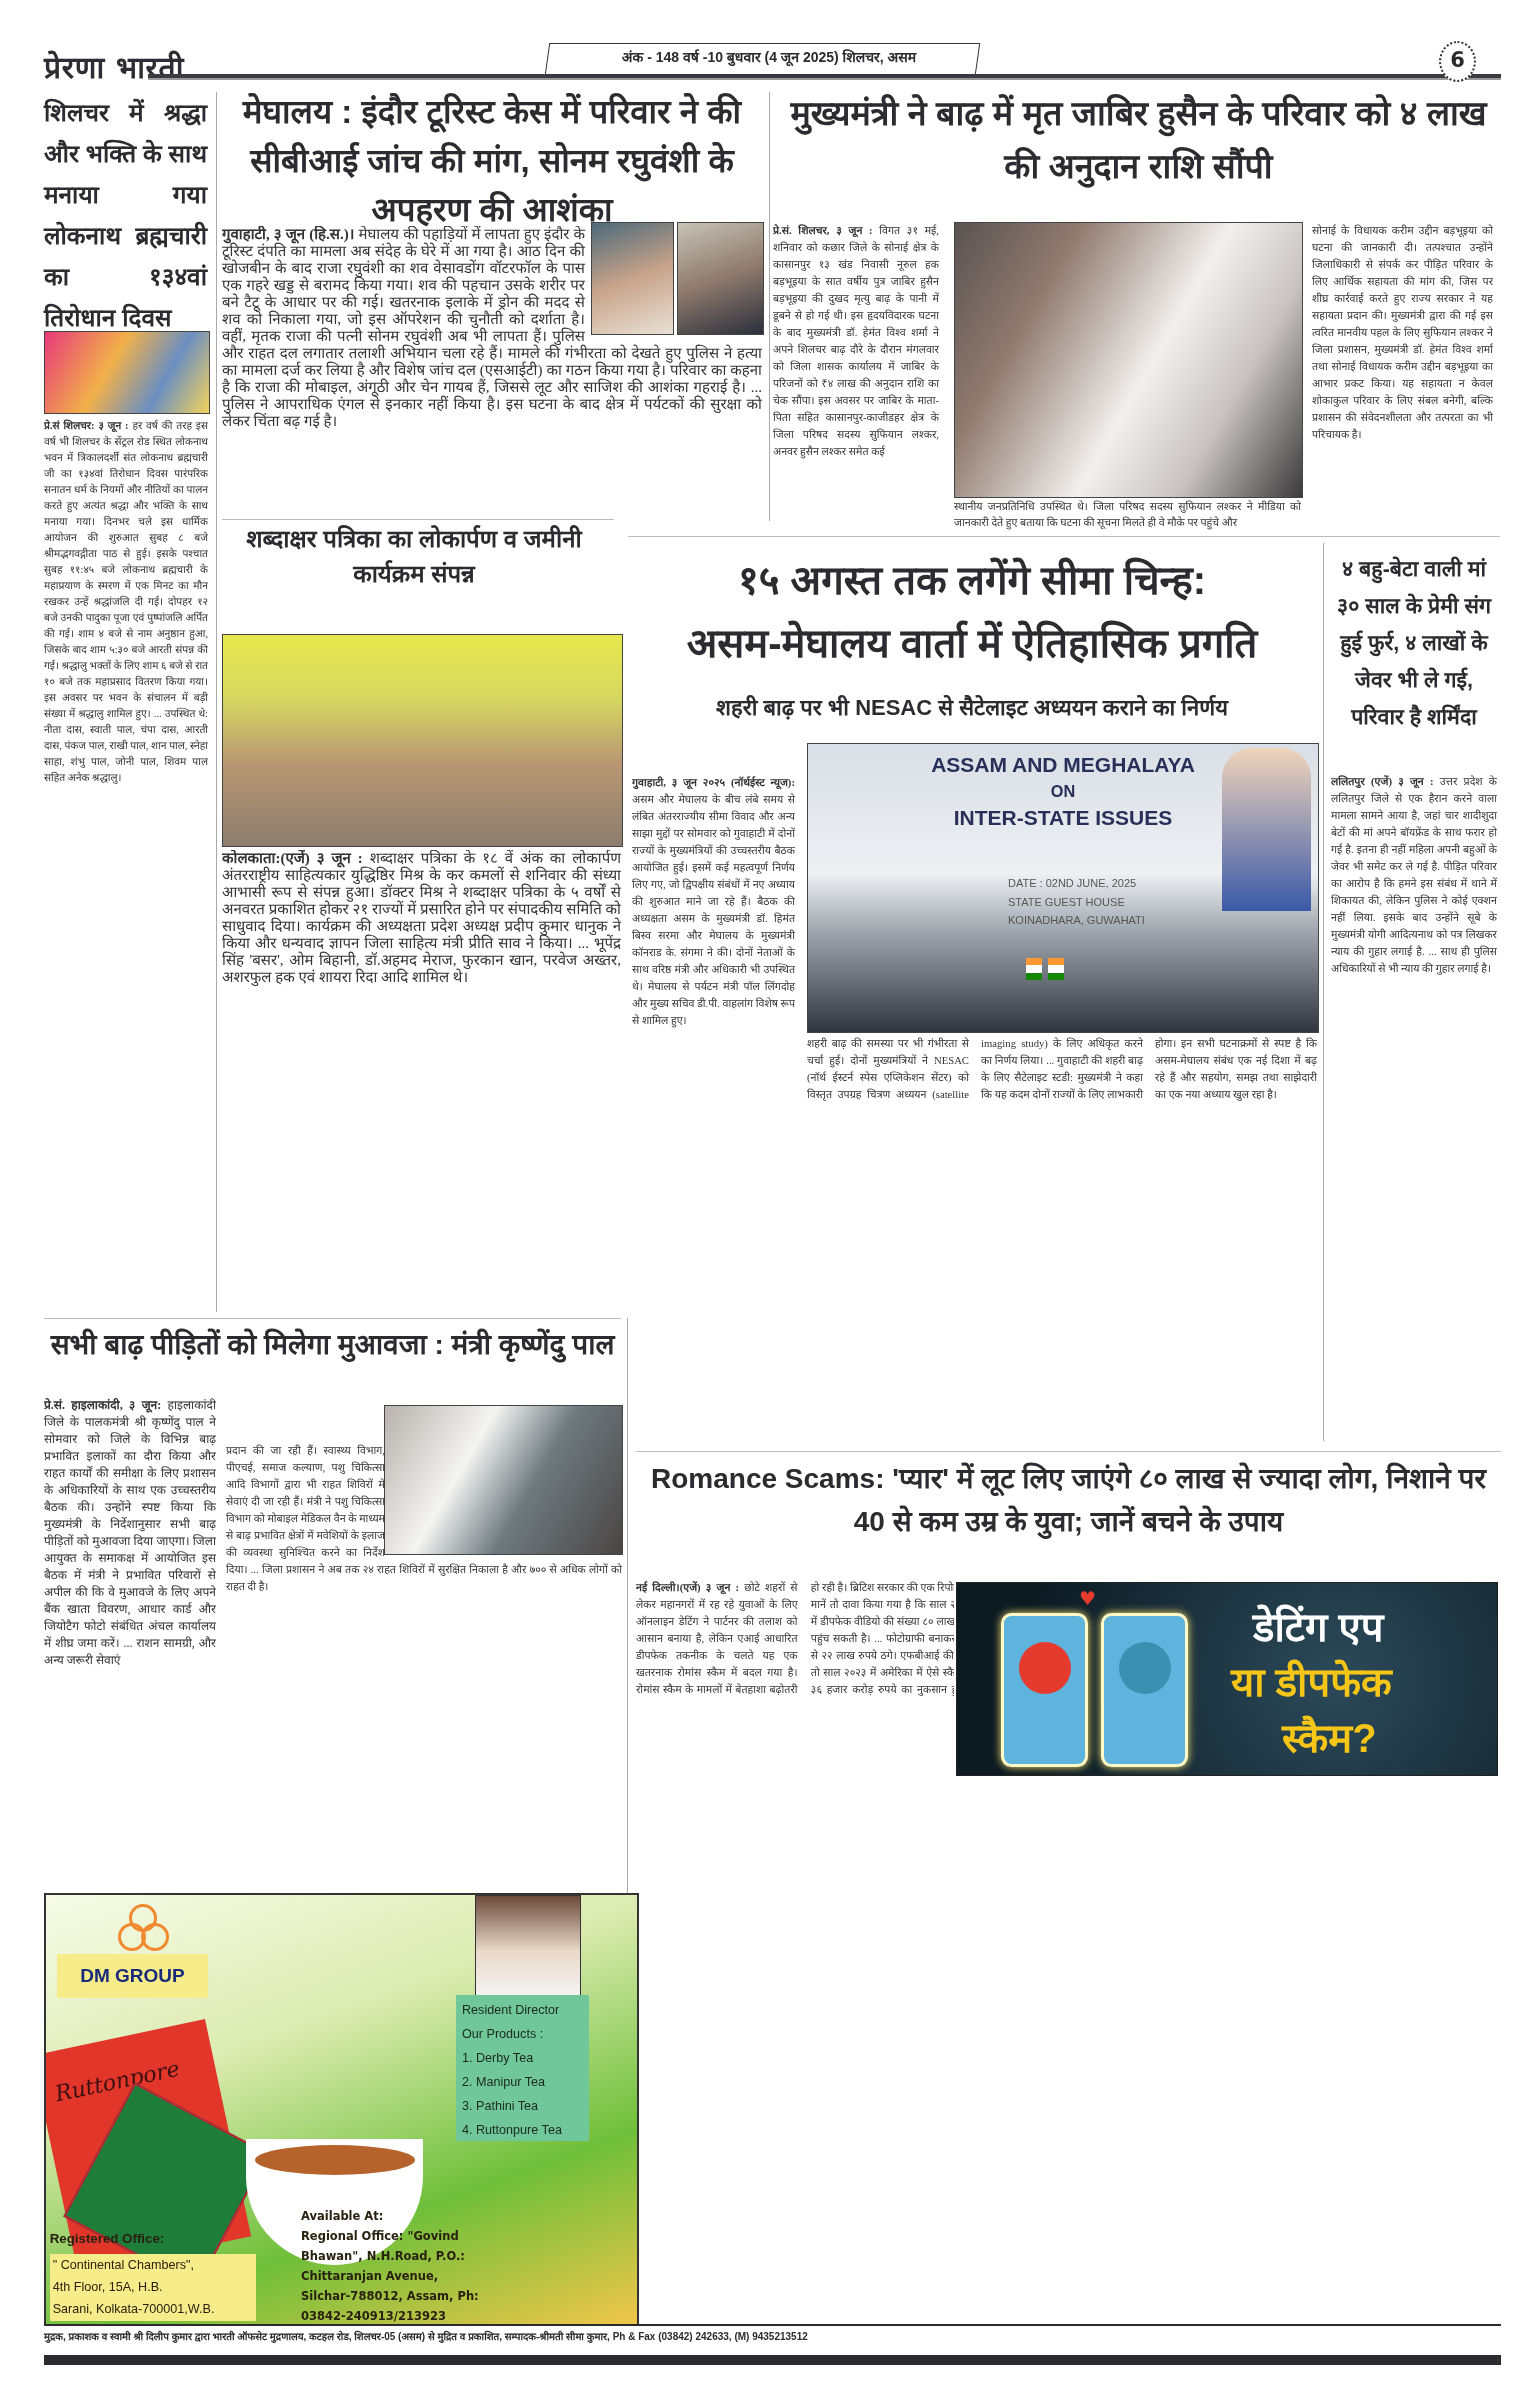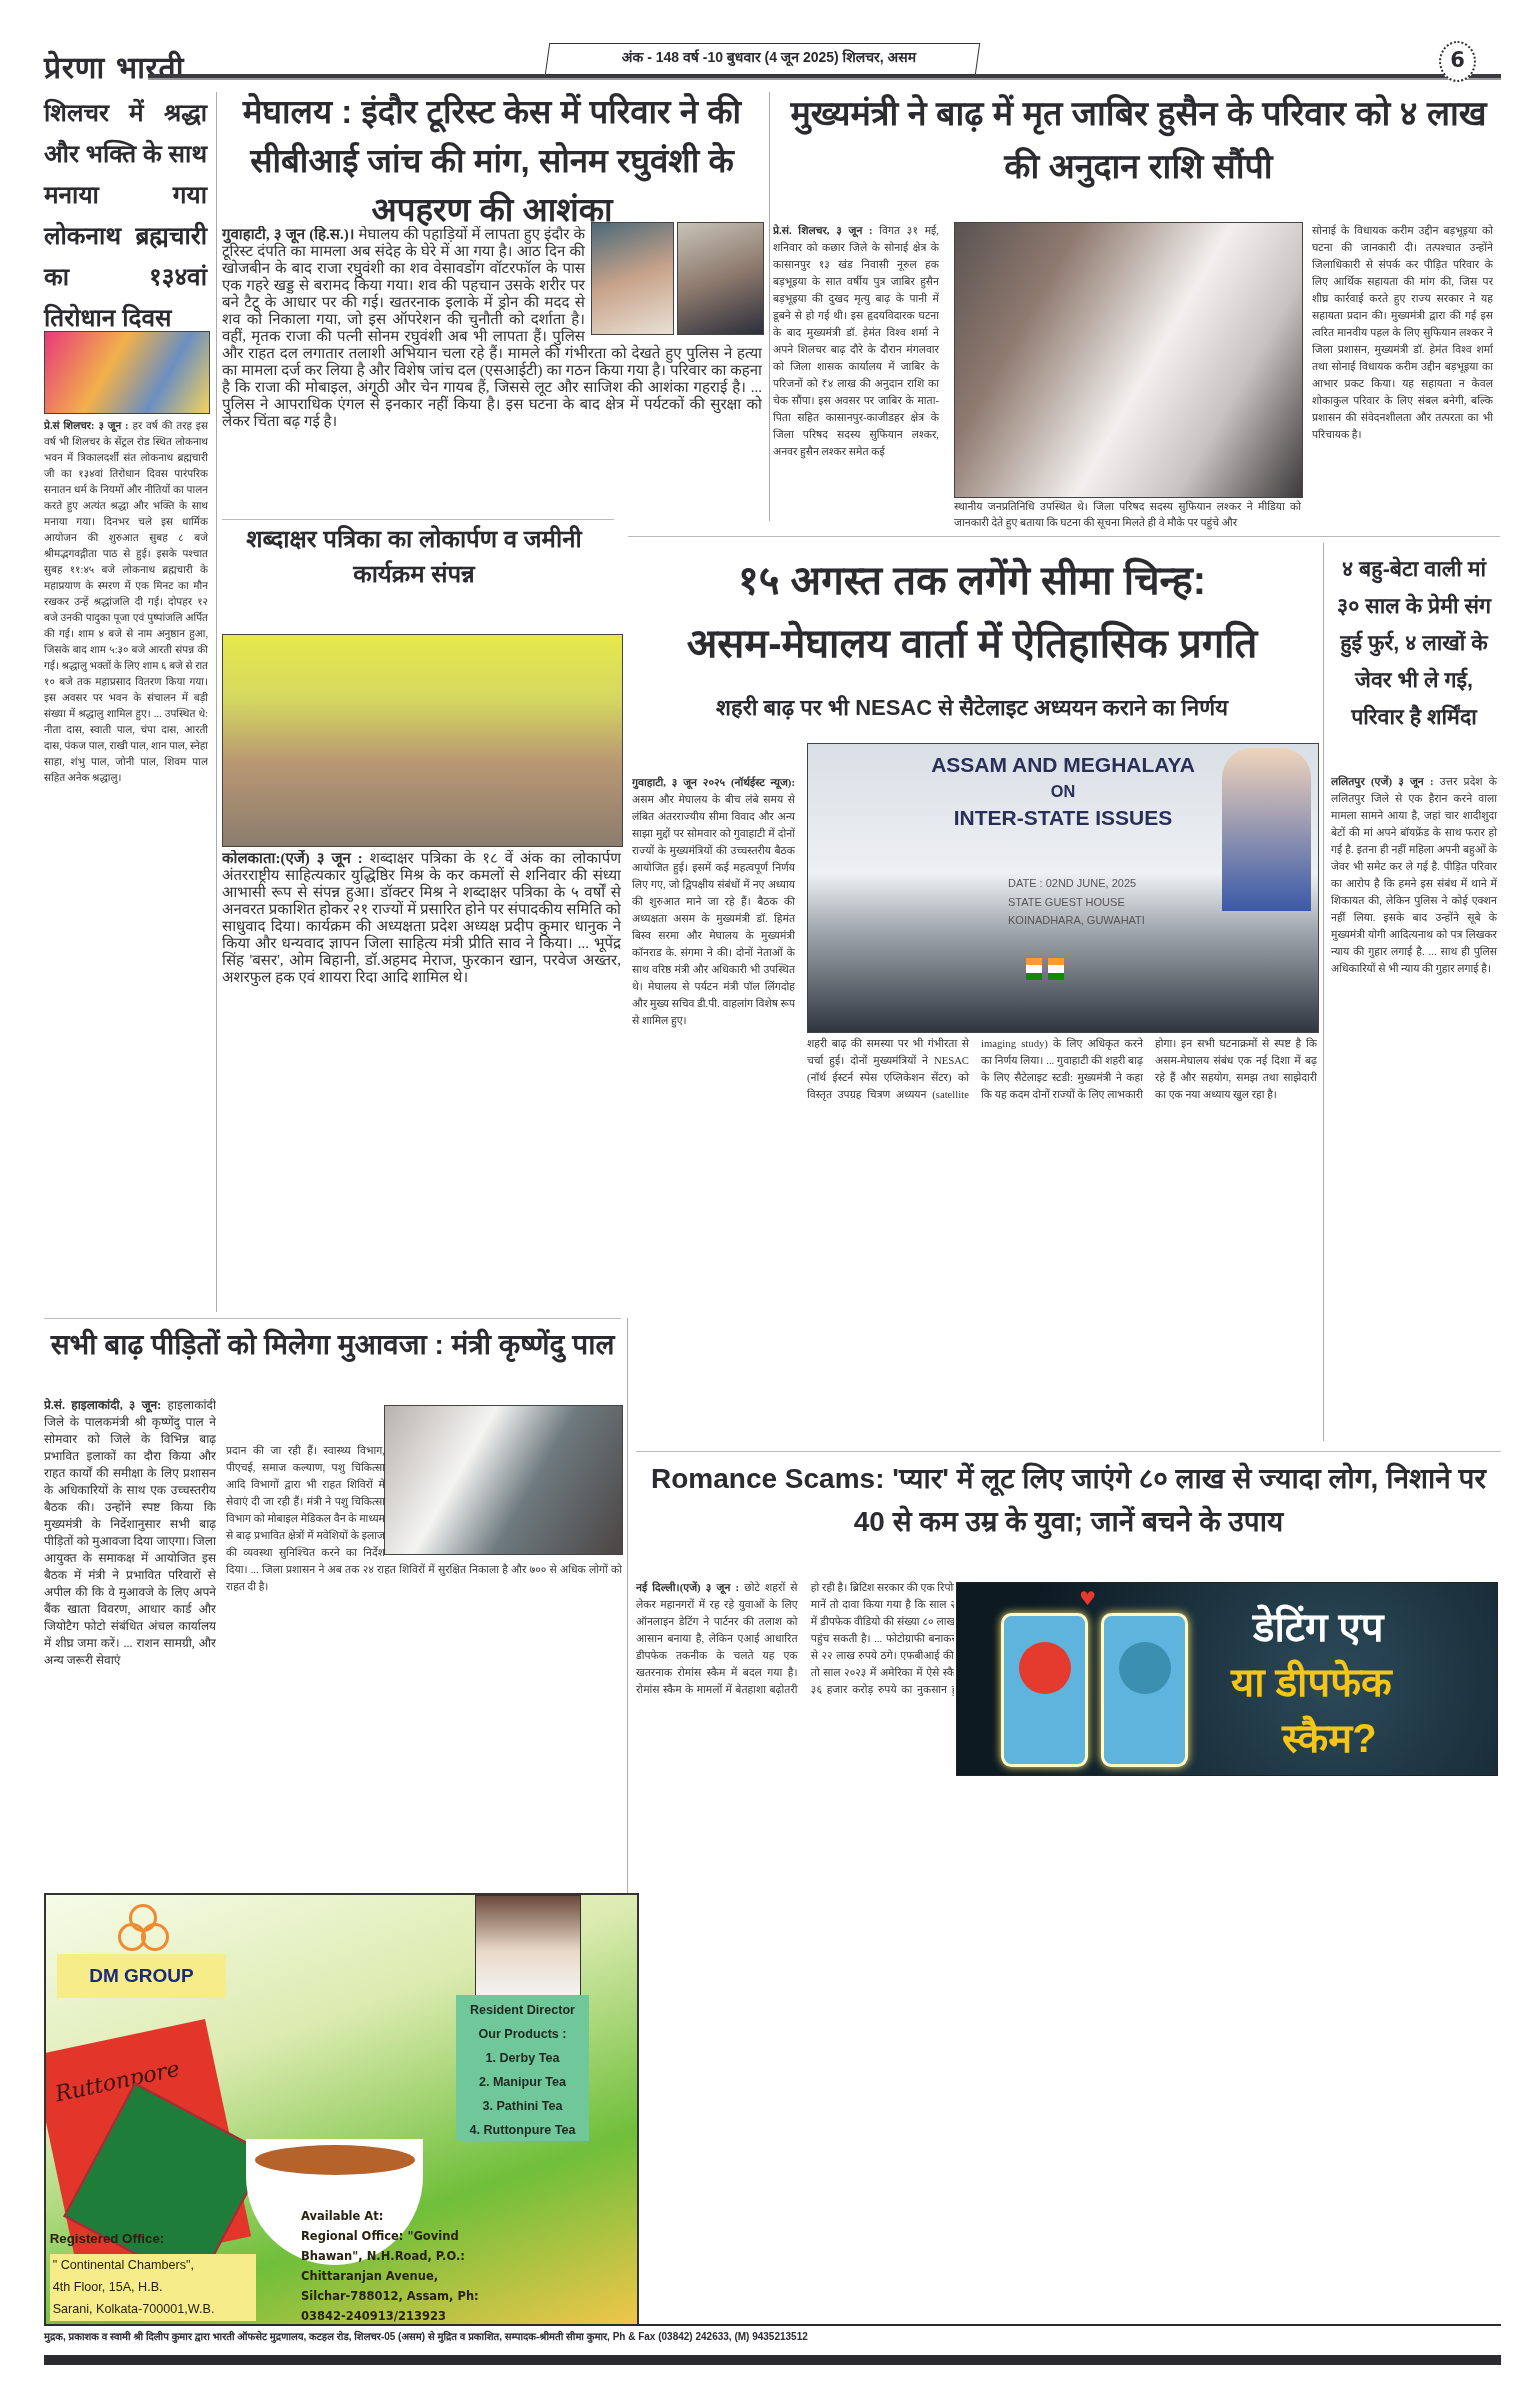--- a/index.html
+++ b/index.html
@@ -140,30 +140,30 @@
 
 <div class="abs" style="left:954px;top:1579px;width:547px;height:203px;background:#fff;z-index:1;"></div>
 <div class="abs" style="left:956px;top:1582px;width:540px;height:192px;z-index:2;pointer-events:none;"></div>
 
 <div class="abs ad">
   <div style="position:absolute;left:70px;top:9px;width:52px;height:44px;">
     <div style="position:absolute;left:13.3px;top:0;width:22px;height:22px;border:3px solid #f08a30;border-radius:50%;"></div>
     <div style="position:absolute;left:1.5px;top:19px;width:22px;height:22px;border:3px solid #f08a30;border-radius:50%;"></div>
     <div style="position:absolute;left:25px;top:19px;width:22px;height:22px;border:3px solid #f08a30;border-radius:50%;"></div>
   </div>
-  <div style="position:absolute;left:11px;top:59px;width:169px;height:44px;background:#f7ec8a;color:#1a2a7a;font-family:'Liberation Sans',sans-serif;font-weight:bold;font-size:19px;line-height:44px;text-align:center;">DM GROUP</div>
+  <div style="position:absolute;left:11px;top:59px;width:151px;height:44px;background:#f7ec8a;color:#1a2a7a;font-family:'Liberation Sans',sans-serif;font-weight:bold;font-size:19px;line-height:44px;text-align:center;">DM GROUP</div>
   <div style="position:absolute;left:7.4px;top:140px;width:177px;height:222px;background:#e2362b;transform:rotate(-12deg);">
     <div style="position:absolute;left:15px;top:30px;font-family:'DejaVu Serif',serif;font-style:italic;font-size:22px;color:#3a1010;">Ruttonpore</div>
   </div>
   <div style="position:absolute;left:44px;top:214px;width:148px;height:148px;background:#1f7d3a;transform:rotate(28deg);border:2.2px solid #b23;"></div>
   <div style="position:absolute;left:200px;top:244px;width:177px;height:126px;background:#fff;border-radius:0 0 89px 89px;">
     <div style="position:absolute;left:9px;top:6px;width:160px;height:30px;border-radius:50%;background:#b5632a;"></div>
   </div>
   <div style="position:absolute;left:429px;top:0;width:104px;height:100px;background:linear-gradient(180deg,#6b4a3a,#e9d9c9 55%,#f4f4f4);border:0.7px solid #333;"></div>
-  <div style="position:absolute;left:410px;top:100px;width:133px;height:146px;background:#6fc79a;padding:3px 6px;box-sizing:border-box;font-family:'Liberation Sans',sans-serif;font-weight:bold;font-size:12.6px;line-height:24px;color:#1d2a22;text-align:center;">
+  <div style="position:absolute;left:410px;top:100px;width:133px;height:146px;background:#6fc79a;padding:3px 6px;box-sizing:border-box;font-family:'Liberation Sans',sans-serif;font-weight:normal;font-size:12.6px;line-height:24px;color:#1d2a22;">
     <div>Resident Director</div>
     <div>Our Products :</div>
     <div>1. Derby Tea</div>
     <div>2. Manipur Tea</div>
     <div>3. Pathini Tea</div>
     <div>4. Ruttonpure Tea</div>
   </div>
   <div style="position:absolute;left:3.7px;top:336px;font-family:'Liberation Sans',sans-serif;font-weight:bold;font-size:13.3px;color:#2a2210;">Registered Office:</div>
   <div style="position:absolute;left:3.7px;top:359px;width:203px;height:67px;background:#f7ec8a;font-family:'Liberation Sans',sans-serif;font-size:12.6px;line-height:22px;color:#2a2210;padding-left:3px;">
     <div>" Continental Chambers",</div>

